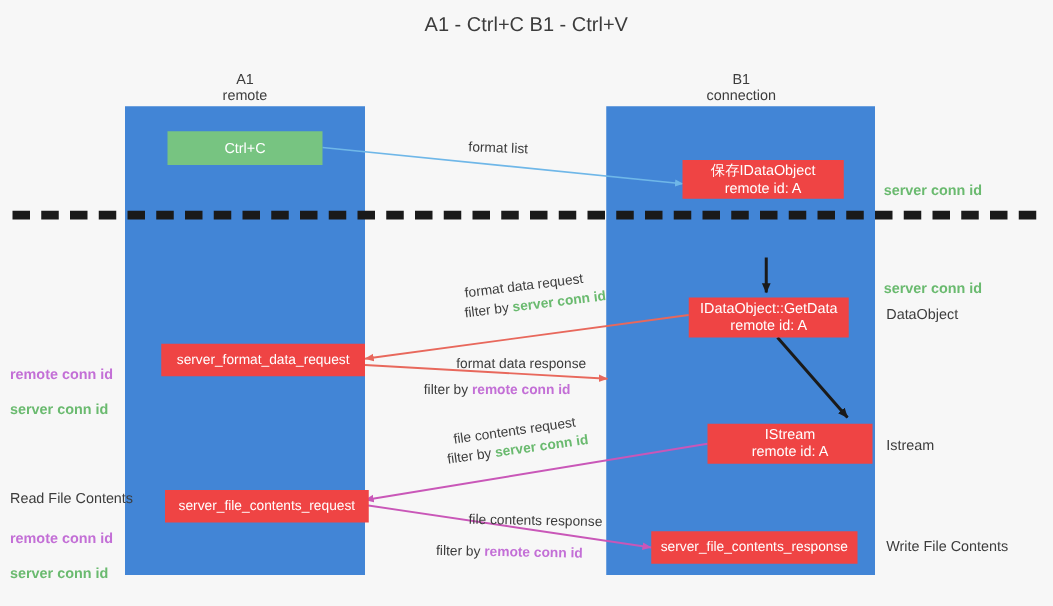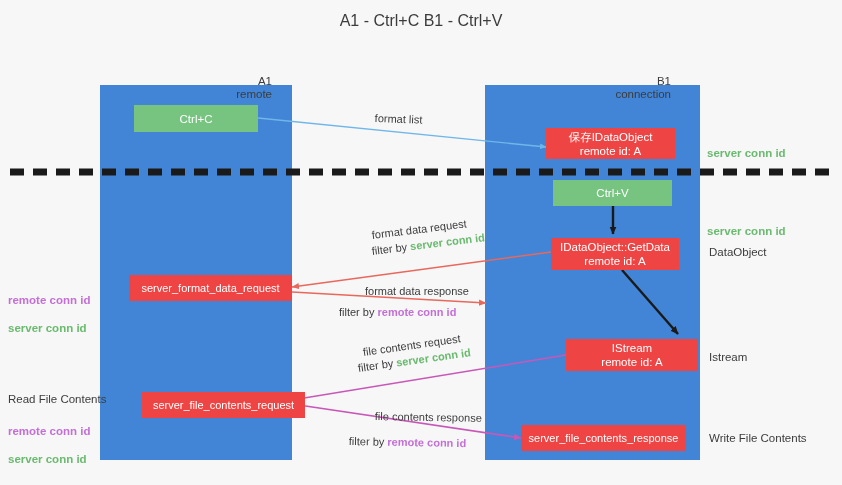--- a/index.html
+++ b/index.html
@@ -14,22 +14,22 @@
   #stage{position:absolute;left:0;top:0;width:842px;height:485px;}
 
   
   .title{
     position:absolute;left:0;top:10px;width:842px;
     text-align:center;font-size:16px;line-height:21px;color:#3c3c3c;
   }
 
   
   .col-head{
-    position:absolute;text-align:right;font-size:11.5px;line-height:13px;
-    color:#3c3c3c;white-space:pre-line;margin-top:17px;
+    position:absolute;text-align:center;font-size:11.5px;line-height:13px;
+    color:#3c3c3c;white-space:pre-line;
   }
 
   
   .lane{
     position:absolute;background:#4285d6;
   }
 
   
   .node{
     position:absolute;box-sizing:border-box;
@@ -109,26 +109,25 @@
 
     <line x1="292" y1="404" x2="521" y2="438" stroke="#c957b8" stroke-width="1.5" marker-end="url(#ah-magenta)"></line>
 
     <line x1="10" y1="172" x2="832" y2="172" stroke="#1a1a1a" stroke-width="7" stroke-dasharray="14 9" stroke-linecap="butt"></line>
   </svg>
 
   <div class="node orange" style="left:129px;top:275px;width:163px;height:26px;font-size:11px;">server_format_data_request</div>
 
   <div class="node green" style="left:134px;top:105px;width:124px;height:27px;">Ctrl+C</div>
 
-  <div class="node orange" style="left:142px;top:392px;width:163px;height:26px;font-size:11px;">server_file_contents_request</div>
+  <div class="node orange" style="left:132px;top:392px;width:163px;height:26px;font-size:11px;">server_file_contents_request</div>
 
   <div class="node orange" style="left:546px;top:128px;width:129px;height:31px;">保存IDataObject
 remote id: A</div>
 
-  <div class="node green" style="left:553px;top:180px;width:119px;height:26px;">Ctrl+V</div>
 
   <div class="node orange" style="left:551px;top:238px;width:128px;height:32px;">IDataObject::GetData
 remote id: A</div>
 
 
   <div class="node orange" style="left:566px;top:339px;width:132px;height:32px;">IStream
 remote id: A</div>
 
   <div class="node orange" style="left:521px;top:425px;width:165px;height:26px;font-size:11px;">server_file_contents_response</div>
 

